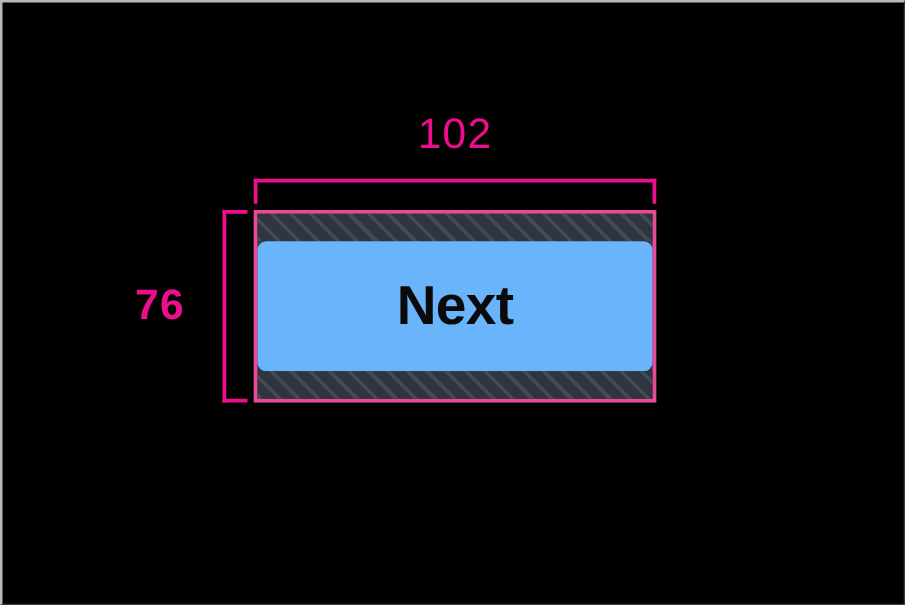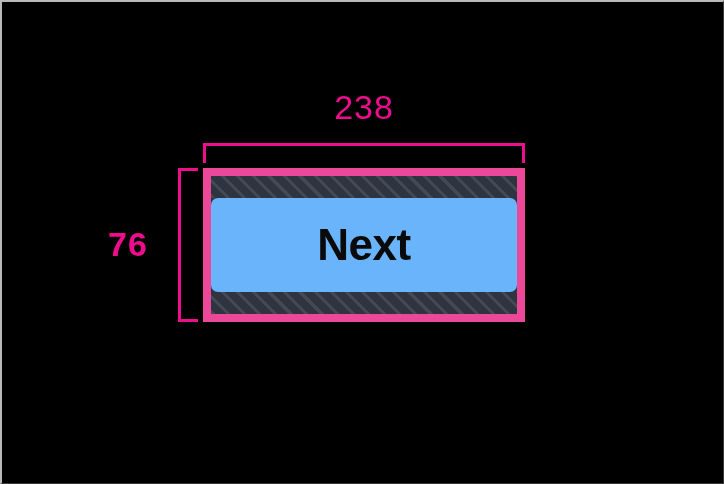--- a/index.html
+++ b/index.html
@@ -28,21 +28,21 @@
   }
 
   
   #element-box {
     position: absolute;
     left: 201px;
     top: 166px;
     width: 322px;
     height: 154px;
     box-sizing: border-box;
-    border: 8px solid #ec4899;
+    border: 3px solid #ec4899;
     background: #2f3540;
   }
 
   .padding-strip {
     position: absolute;
     left: 0;
     right: 0;
     height: 22px;
     background-color: #2f3540;
     background-image: repeating-linear-gradient(
@@ -132,21 +132,21 @@
     letter-spacing: 1px;
     line-height: 1;
     font-family: "Liberation Sans", sans-serif;
   }
 </style>
 </head>
 <body>
 
 <div id="canvas">
 
-  <div id="width-label">238</div>
+  <div id="width-label">102</div>
   <div id="width-bracket"></div>
 
   <div id="height-label">76</div>
   <div id="height-bracket"></div>
 
   <div id="element-box">
     <div class="padding-strip top"></div>
     <div id="content-box">
       <span id="button-label">Next</span>
     </div>

